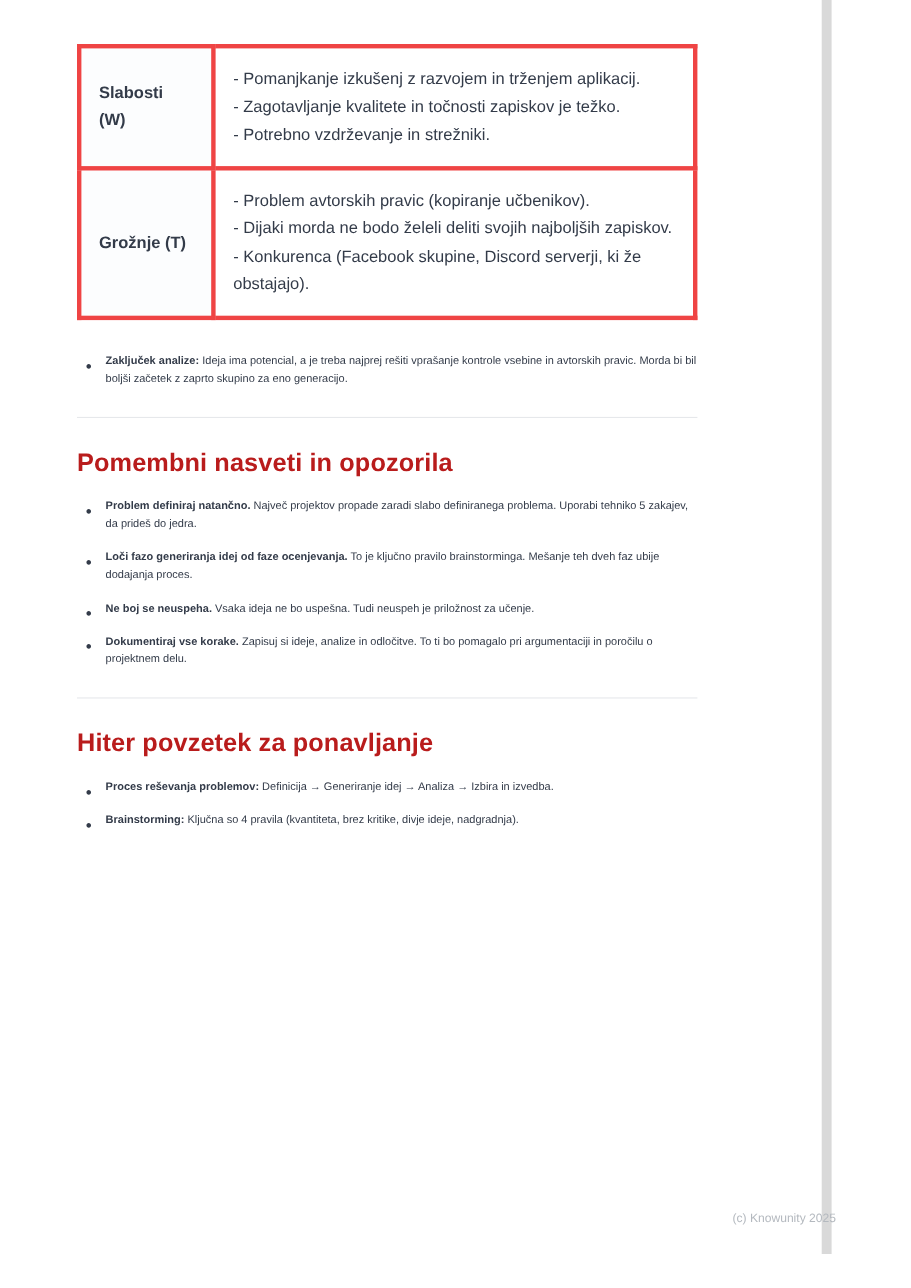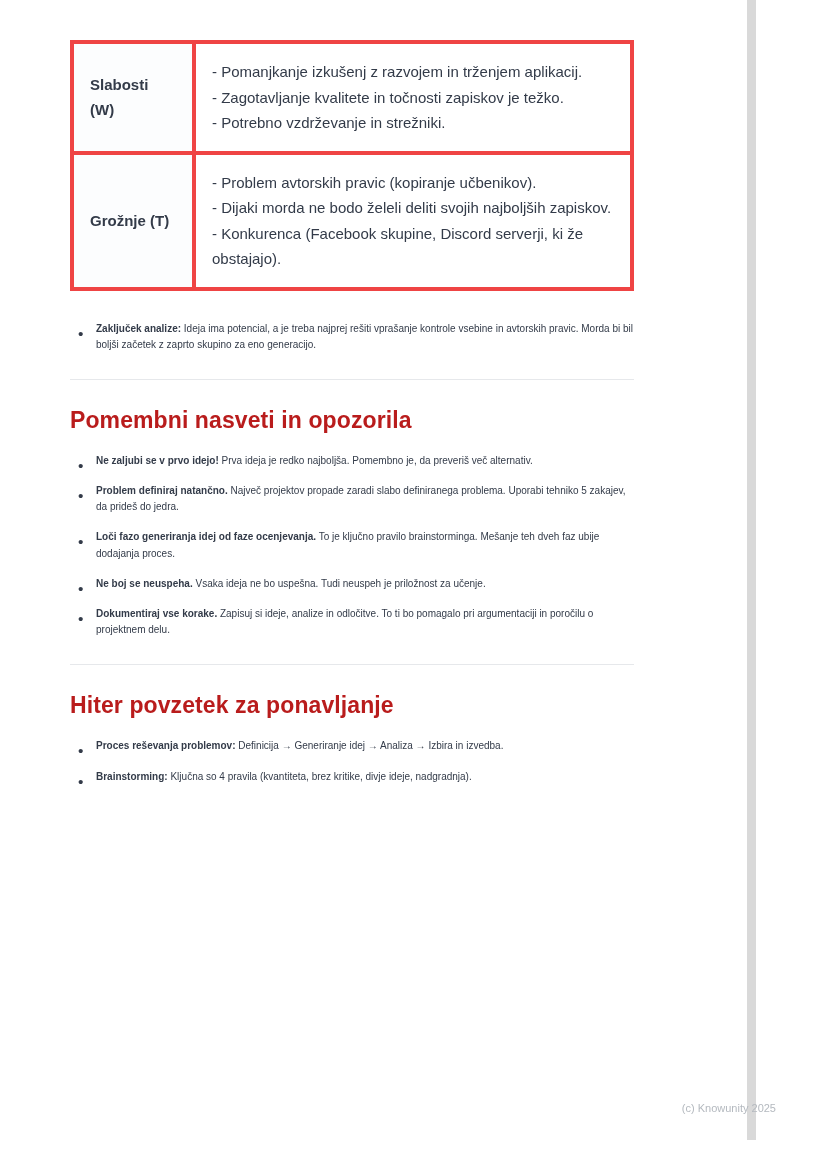--- a/index.html
+++ b/index.html
@@ -63,21 +63,21 @@
     font-size: 23px;
     font-weight: 600;
     color: #b91c1c;
     letter-spacing: 0.1px;
   }
   ul.bullets.section-list { margin-top: 19px; }
 
   .copyright {
     position: absolute;
     top: 1102px;
-    right: 52px;
+    right: 68px;
     font-size: 11px;
     color: #b4b9bf;
     z-index: 3;
   }
   .scrollbar {
     position: absolute;
     left: 747px;
     top: 0;
     width: 9px;
     height: 1140px;
@@ -117,23 +117,20 @@
         <strong>Zaključek analize:</strong><span> Ideja ima potencial, a je treba najprej rešiti vprašanje kontrole vsebine in avtorskih pravic. Morda bi bil boljši začetek z zaprto skupino za eno generacijo.</span>
       </li>
     </ul>
 
     <hr class="divider">
 
     <h2 class="section-title">Pomembni nasveti in opozorila</h2>
 
     <ul class="bullets section-list">
       <li>
-        <strong>Ne zaljubi se v prvo idejo!</strong><span> Prva ideja je redko najboljša. Pomembno je, da preveriš več alternativ.</span>
-      </li>
-      <li>
         <strong>Problem definiraj natančno.</strong><span> Največ projektov propade zaradi slabo definiranega problema. Uporabi tehniko 5 zakajev, da prideš do jedra.</span>
       </li>
       <li>
         <strong>Loči fazo generiranja idej od faze ocenjevanja.</strong><span> To je ključno pravilo brainstorminga. Mešanje teh dveh faz ubije dodajanja proces.</span>
       </li>
       <li>
         <strong>Ne boj se neuspeha.</strong><span> Vsaka ideja ne bo uspešna. Tudi neuspeh je priložnost za učenje.</span>
       </li>
       <li>
         <strong>Dokumentiraj vse korake.</strong><span> Zapisuj si ideje, analize in odločitve. To ti bo pomagalo pri argumentaciji in poročilu o projektnem delu.</span>

